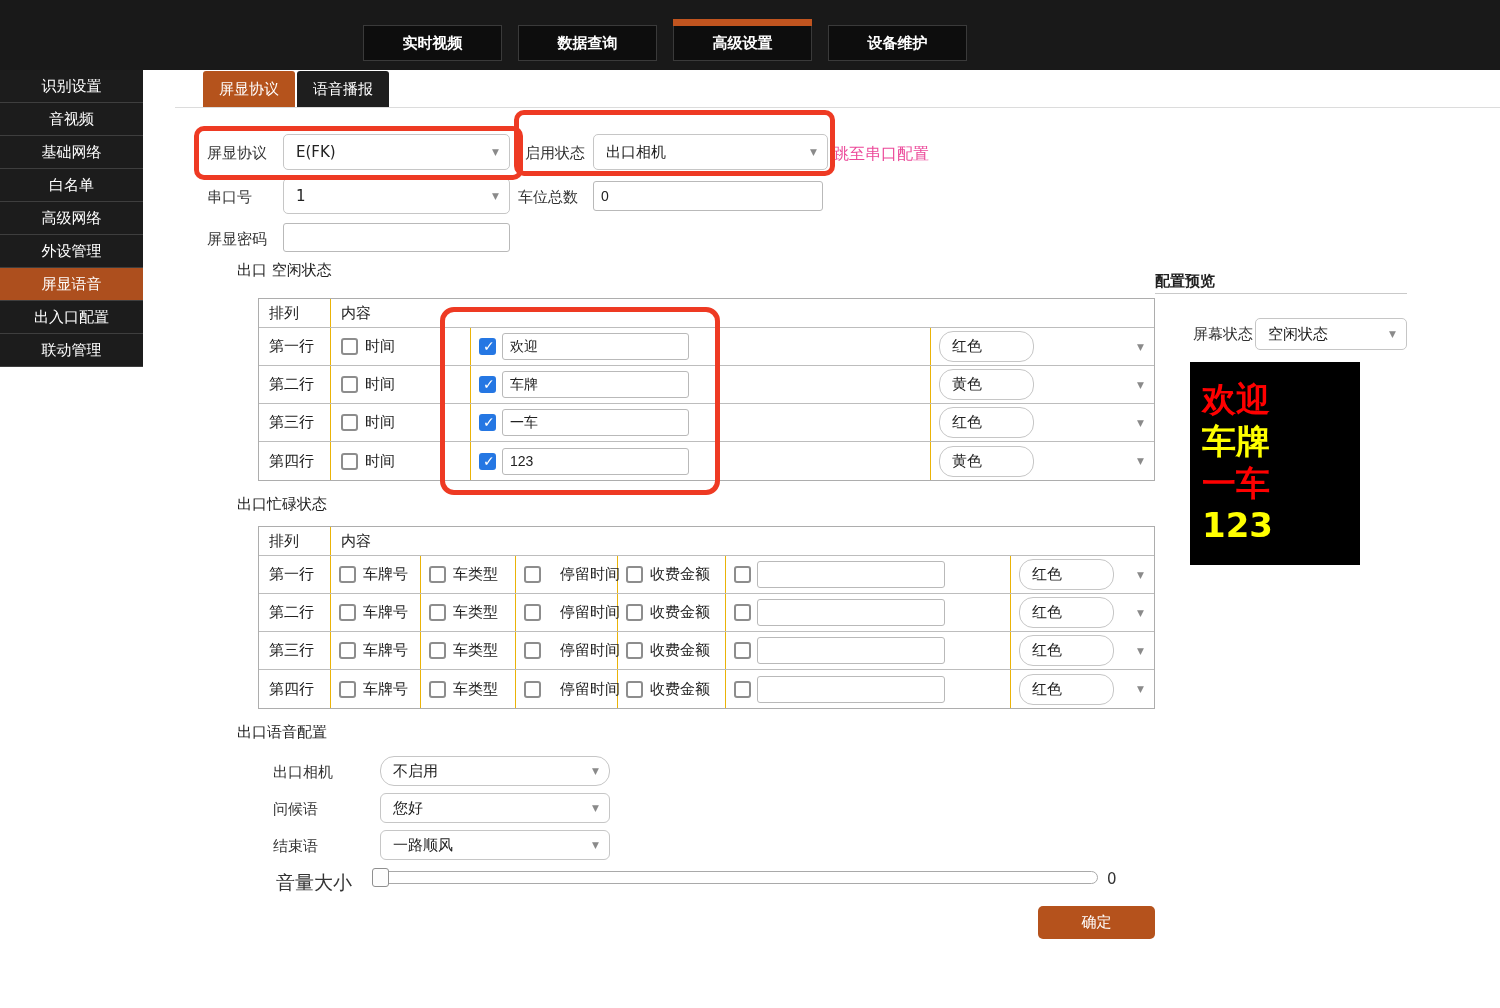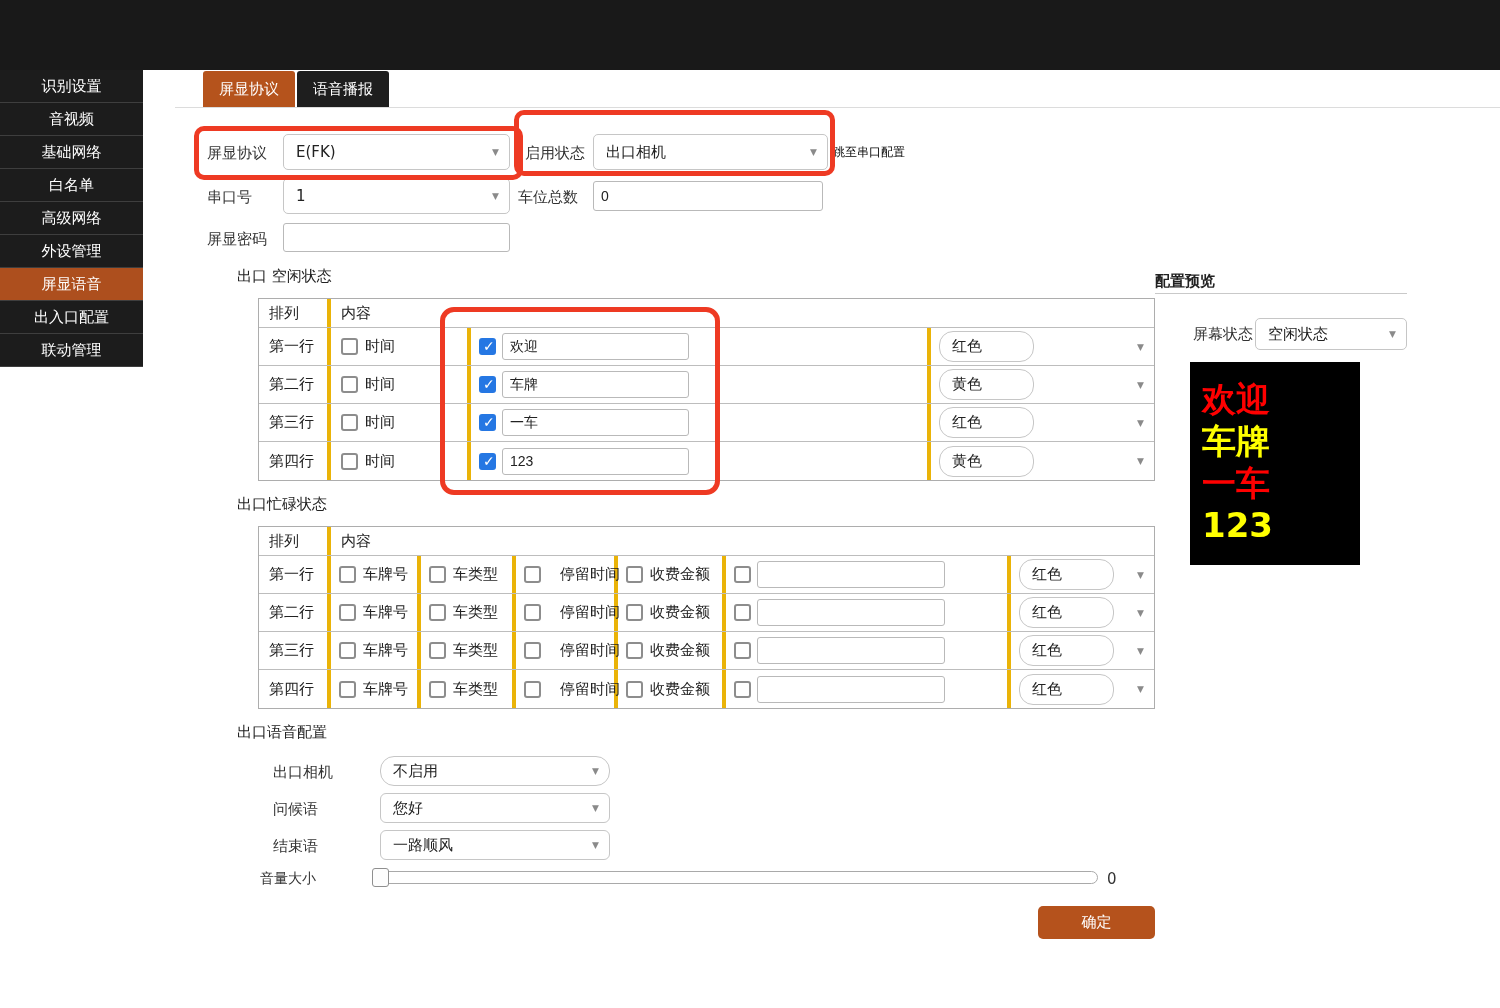--- a/index.html
+++ b/index.html
@@ -30,33 +30,33 @@
 
   
   .label { position:absolute; font-size:15px; color:#333; white-space:nowrap; }
   .sec-label { position:absolute; font-size:15px; color:#222; white-space:nowrap; }
   .select { background:#fff; border:1px solid #c6c6c6; border-radius:5px; display:flex; align-items:center;
             padding:0 26px 0 12px; font-size:15px; color:#222; position:absolute; cursor:pointer; }
   .select .caret { position:absolute; right:10px; color:#8a8a8a; font-size:9px; }
   .select.inline { position:static; }
   .input { position:absolute; border:1px solid #b9b9b9; border-radius:3px; font-size:14px; color:#222;
            padding:0 7px; background:#fff; outline:none; }
-  .link { position:absolute; font-size:12px; color:#000000; text-decoration:none; cursor:pointer; white-space:nowrap; }
+  .link { position:absolute; font-size:16px; color:#ec4899; text-decoration:none; cursor:pointer; white-space:nowrap; }
 
   .cb { width:17px; height:17px; border:2px solid #8d8d8d; border-radius:3px; background:#fff; flex:none;
         position:relative; cursor:pointer; }
   .cb.checked { background:#2577e3; border-color:#2577e3; }
   .cb.checked::after { content:"✓"; position:absolute; left:2px; top:-2px; color:#fff; font-size:14px; font-weight:bold; }
 
   
   .tbl { position:absolute; width:897px; border:1px solid #adadad; background:#fff; }
   .tr { display:flex; border-bottom:1px solid #bdbdbd; height:38px; align-items:stretch; }
   .tr.head { height:29px; }
   .tr:last-child { border-bottom:none; }
-  .td { display:flex; align-items:center; border-right:4px solid #eab308; padding-left:10px; font-size:15px; color:#222; }
+  .td { display:flex; align-items:center; border-right:1px solid #eab308; padding-left:10px; font-size:15px; color:#222; }
   .td:last-child { border-right:none; }
   .td .cbl { margin-left:7px; white-space:nowrap; }
   .row-input { position:static; height:27px; }
   .sel-color { width:95px; height:31px; border-radius:14px; margin-left:8px; }
 
   
   .it-c1 { width:72px; } .it-c2 { width:140px; } .it-c3 { width:460px; } .it-c4 { width:223px; padding-left:0; }
   .it-h2 { width:823px; }
   
   .bt-c1 { width:72px; } .bt-c2 { width:90px; padding-left:8px; } .bt-c3 { width:95px; padding-left:8px; }
@@ -83,20 +83,26 @@
 
   
   .anno { position:absolute; border:5px solid #ee3a23; border-radius:10px; pointer-events:none; z-index:50; }
 </style>
 </head>
 <body>
 
 <div class="screen">
 
   <div class="header">
+    <div class="nav">
+      <div class="nav-btn">实时视频</div>
+      <div class="nav-btn">数据查询</div>
+      <div class="nav-btn active">高级设置</div>
+      <div class="nav-btn">设备维护</div>
+    </div>
   </div>
 
   <div class="sidebar">
     <div class="side-item">识别设置</div>
     <div class="side-item">音视频</div>
     <div class="side-item">基础网络</div>
     <div class="side-item">白名单</div>
     <div class="side-item">高级网络</div>
     <div class="side-item">外设管理</div>
     <div class="side-item active">屏显语音</div>
@@ -126,21 +132,21 @@
   <div class="select" style="left:283px; top:178px; width:227px; height:36px;">
     <span>1</span>
     <span class="caret">▼</span>
   </div>
   <div class="label" style="left:518px; top:188px;">车位总数</div>
   <input class="input" style="left: 593px; top: 181px; width: 230px; height: 30px;" value="0">
 
   <div class="label" style="left:207px; top:230px;">屏显密码</div>
   <input class="input" style="left: 283px; top: 223px; width: 227px; height: 29px;" value="">
 
-  <div class="sec-label" style="left:237px; top:267px;">出口 空闲状态</div>
+  <div class="sec-label" style="left:237px; top:261px;">出口 空闲状态</div>
 
   <div class="tbl" style="left:258px; top:298px;">
     <div class="tr head">
       <div class="td it-c1">排列</div>
       <div class="td it-h2">内容</div>
     </div>
 
     <div class="tr">
       <div class="td it-c1">第一行</div>
       <div class="td it-c2">
@@ -370,21 +376,21 @@
     <span>您好</span>
     <span class="caret">▼</span>
   </div>
 
   <div class="label" style="left:273px; top:837px;">结束语</div>
   <div class="select" style="left:380px; top:830px; width:230px; height:30px; border-radius:6px;">
     <span>一路顺风</span>
     <span class="caret">▼</span>
   </div>
 
-  <div class="label" style="left:260px; top:870px; font-size:14px;">音量大小</div>
+  <div class="label" style="left:276px; top:870px; font-size:19px;">音量大小</div>
   <div class="slider-track"></div>
   <div class="slider-handle"></div>
   <div class="label" style="left:1107px; top:870px;">0</div>
 
   <button class="confirm-btn">确定</button>
 
   <div class="anno" style="left:194px; top:126px; width:329px; height:54px;"></div>
   <div class="anno" style="left:514px; top:110px; width:321px; height:66px;"></div>
   <div class="anno" style="left:440px; top:307px; width:280px; height:188px; border-radius:14px;"></div>
 

